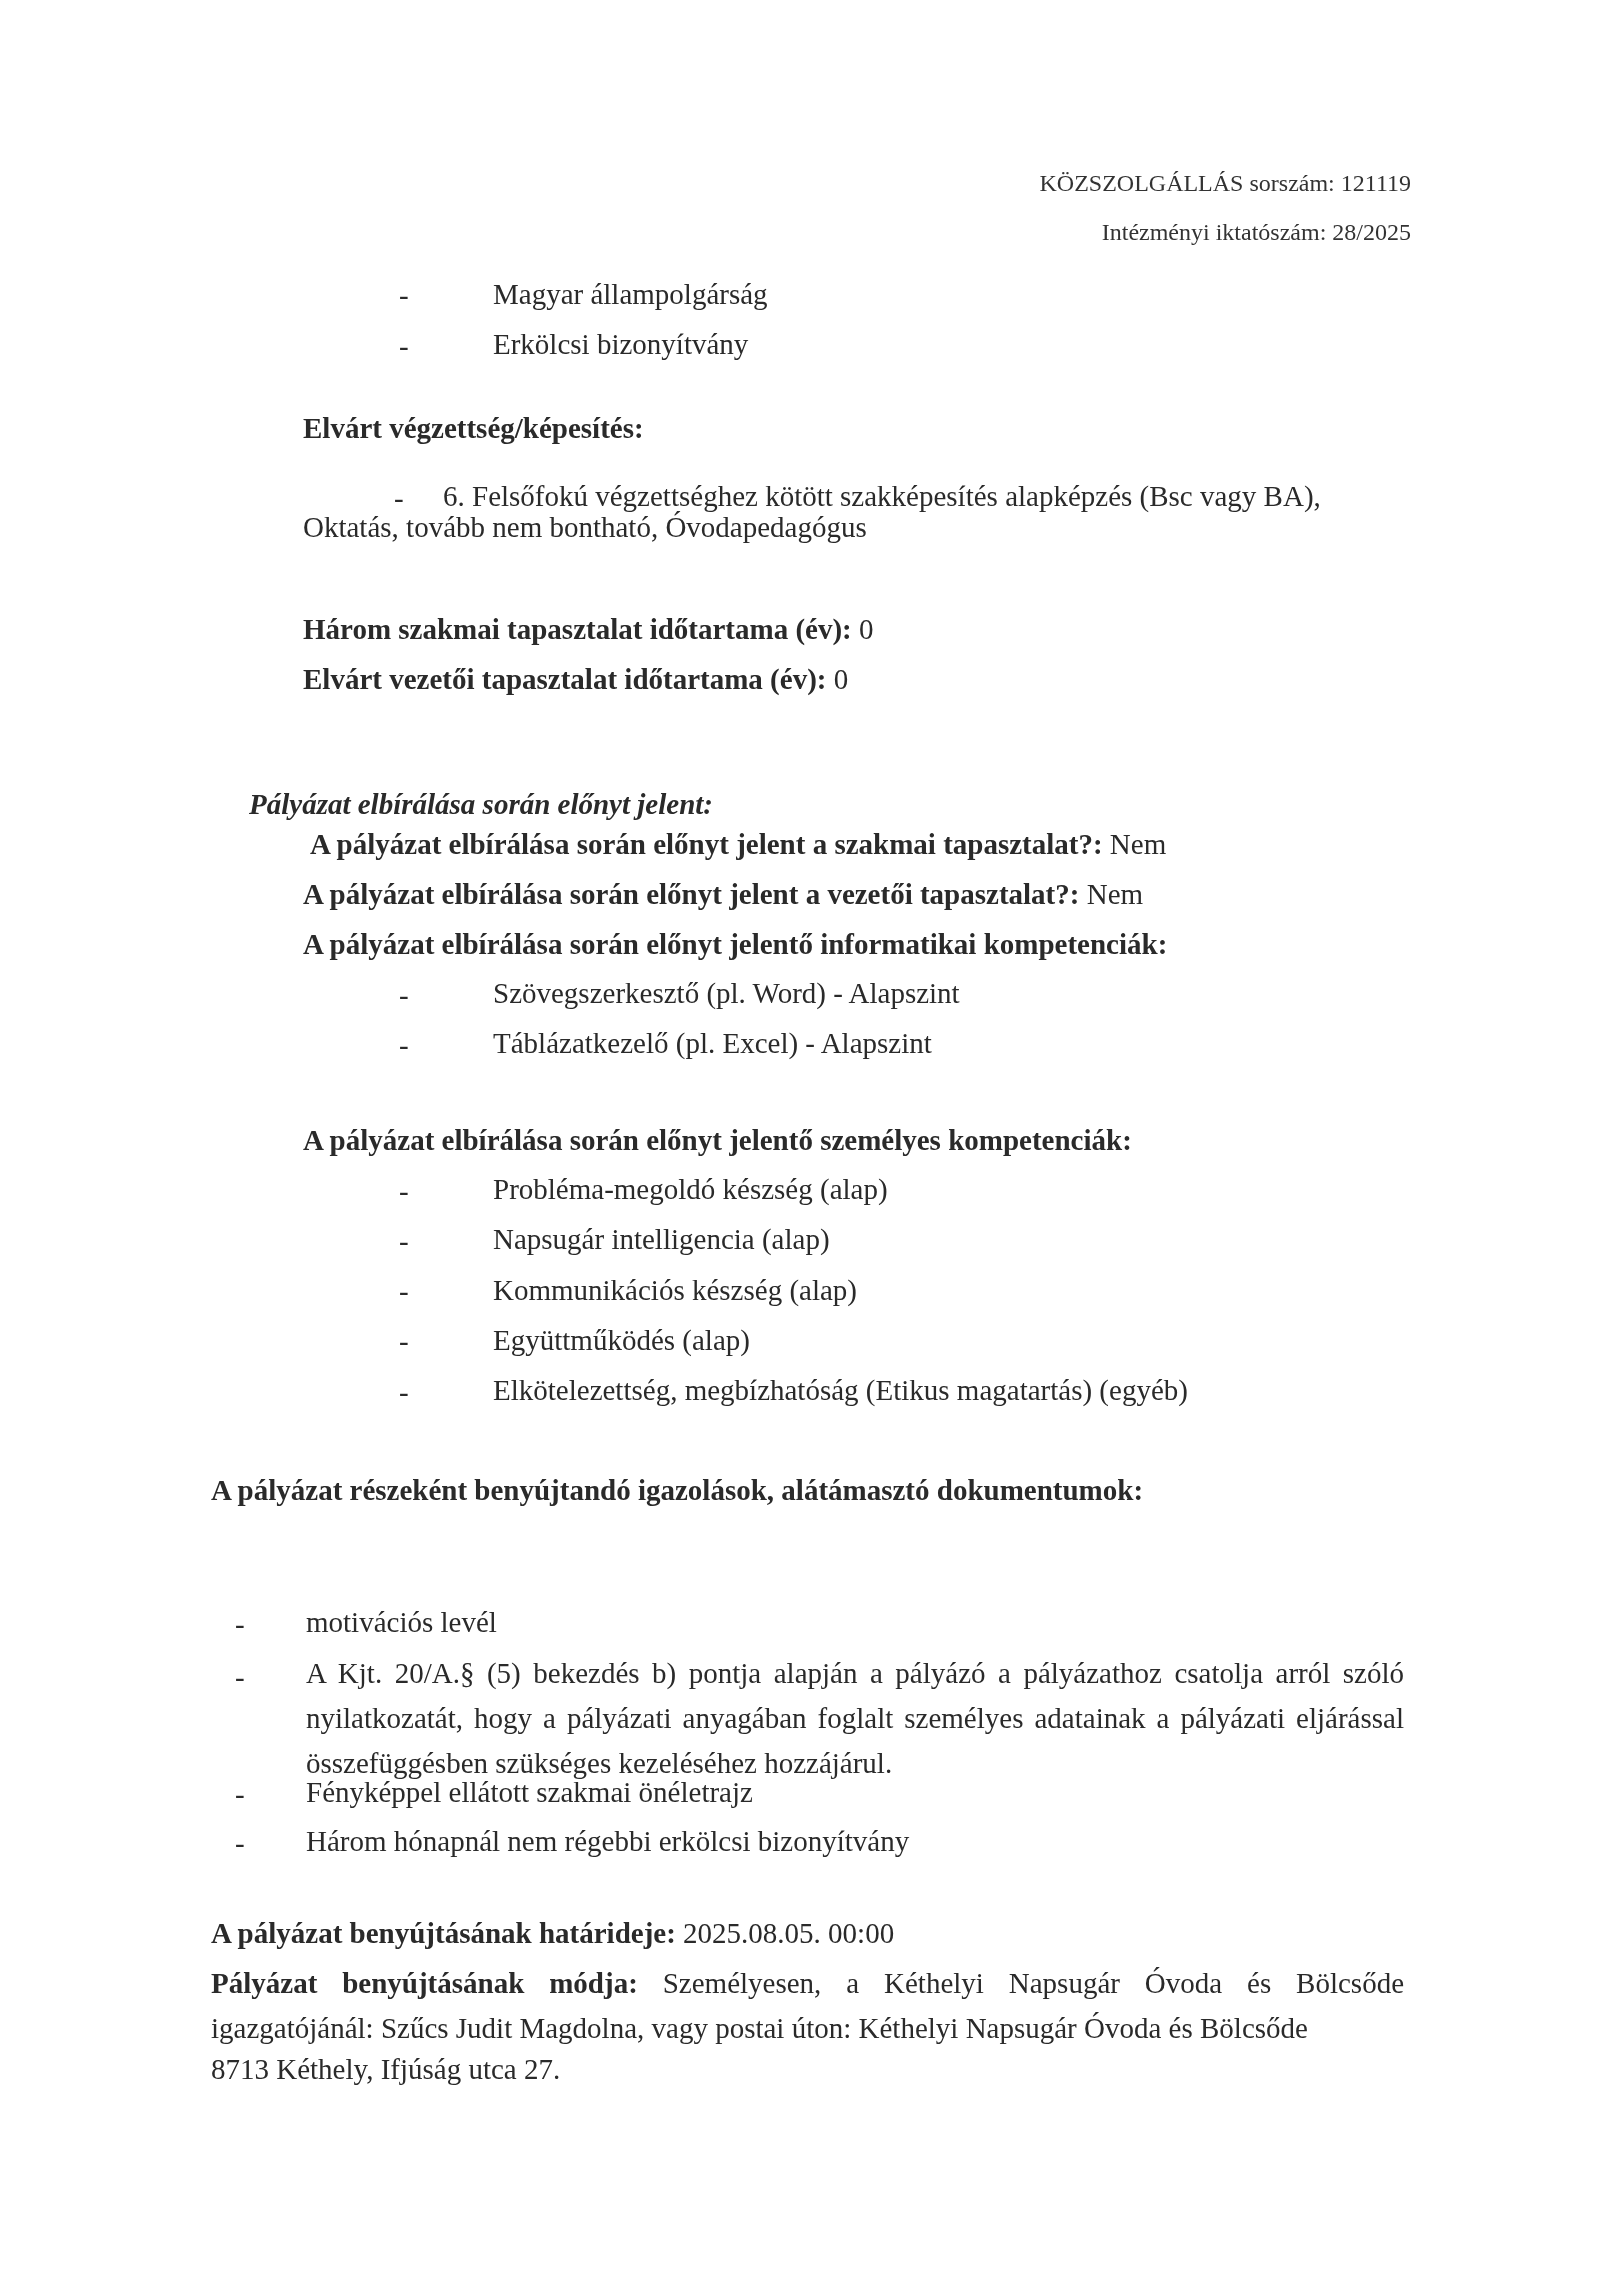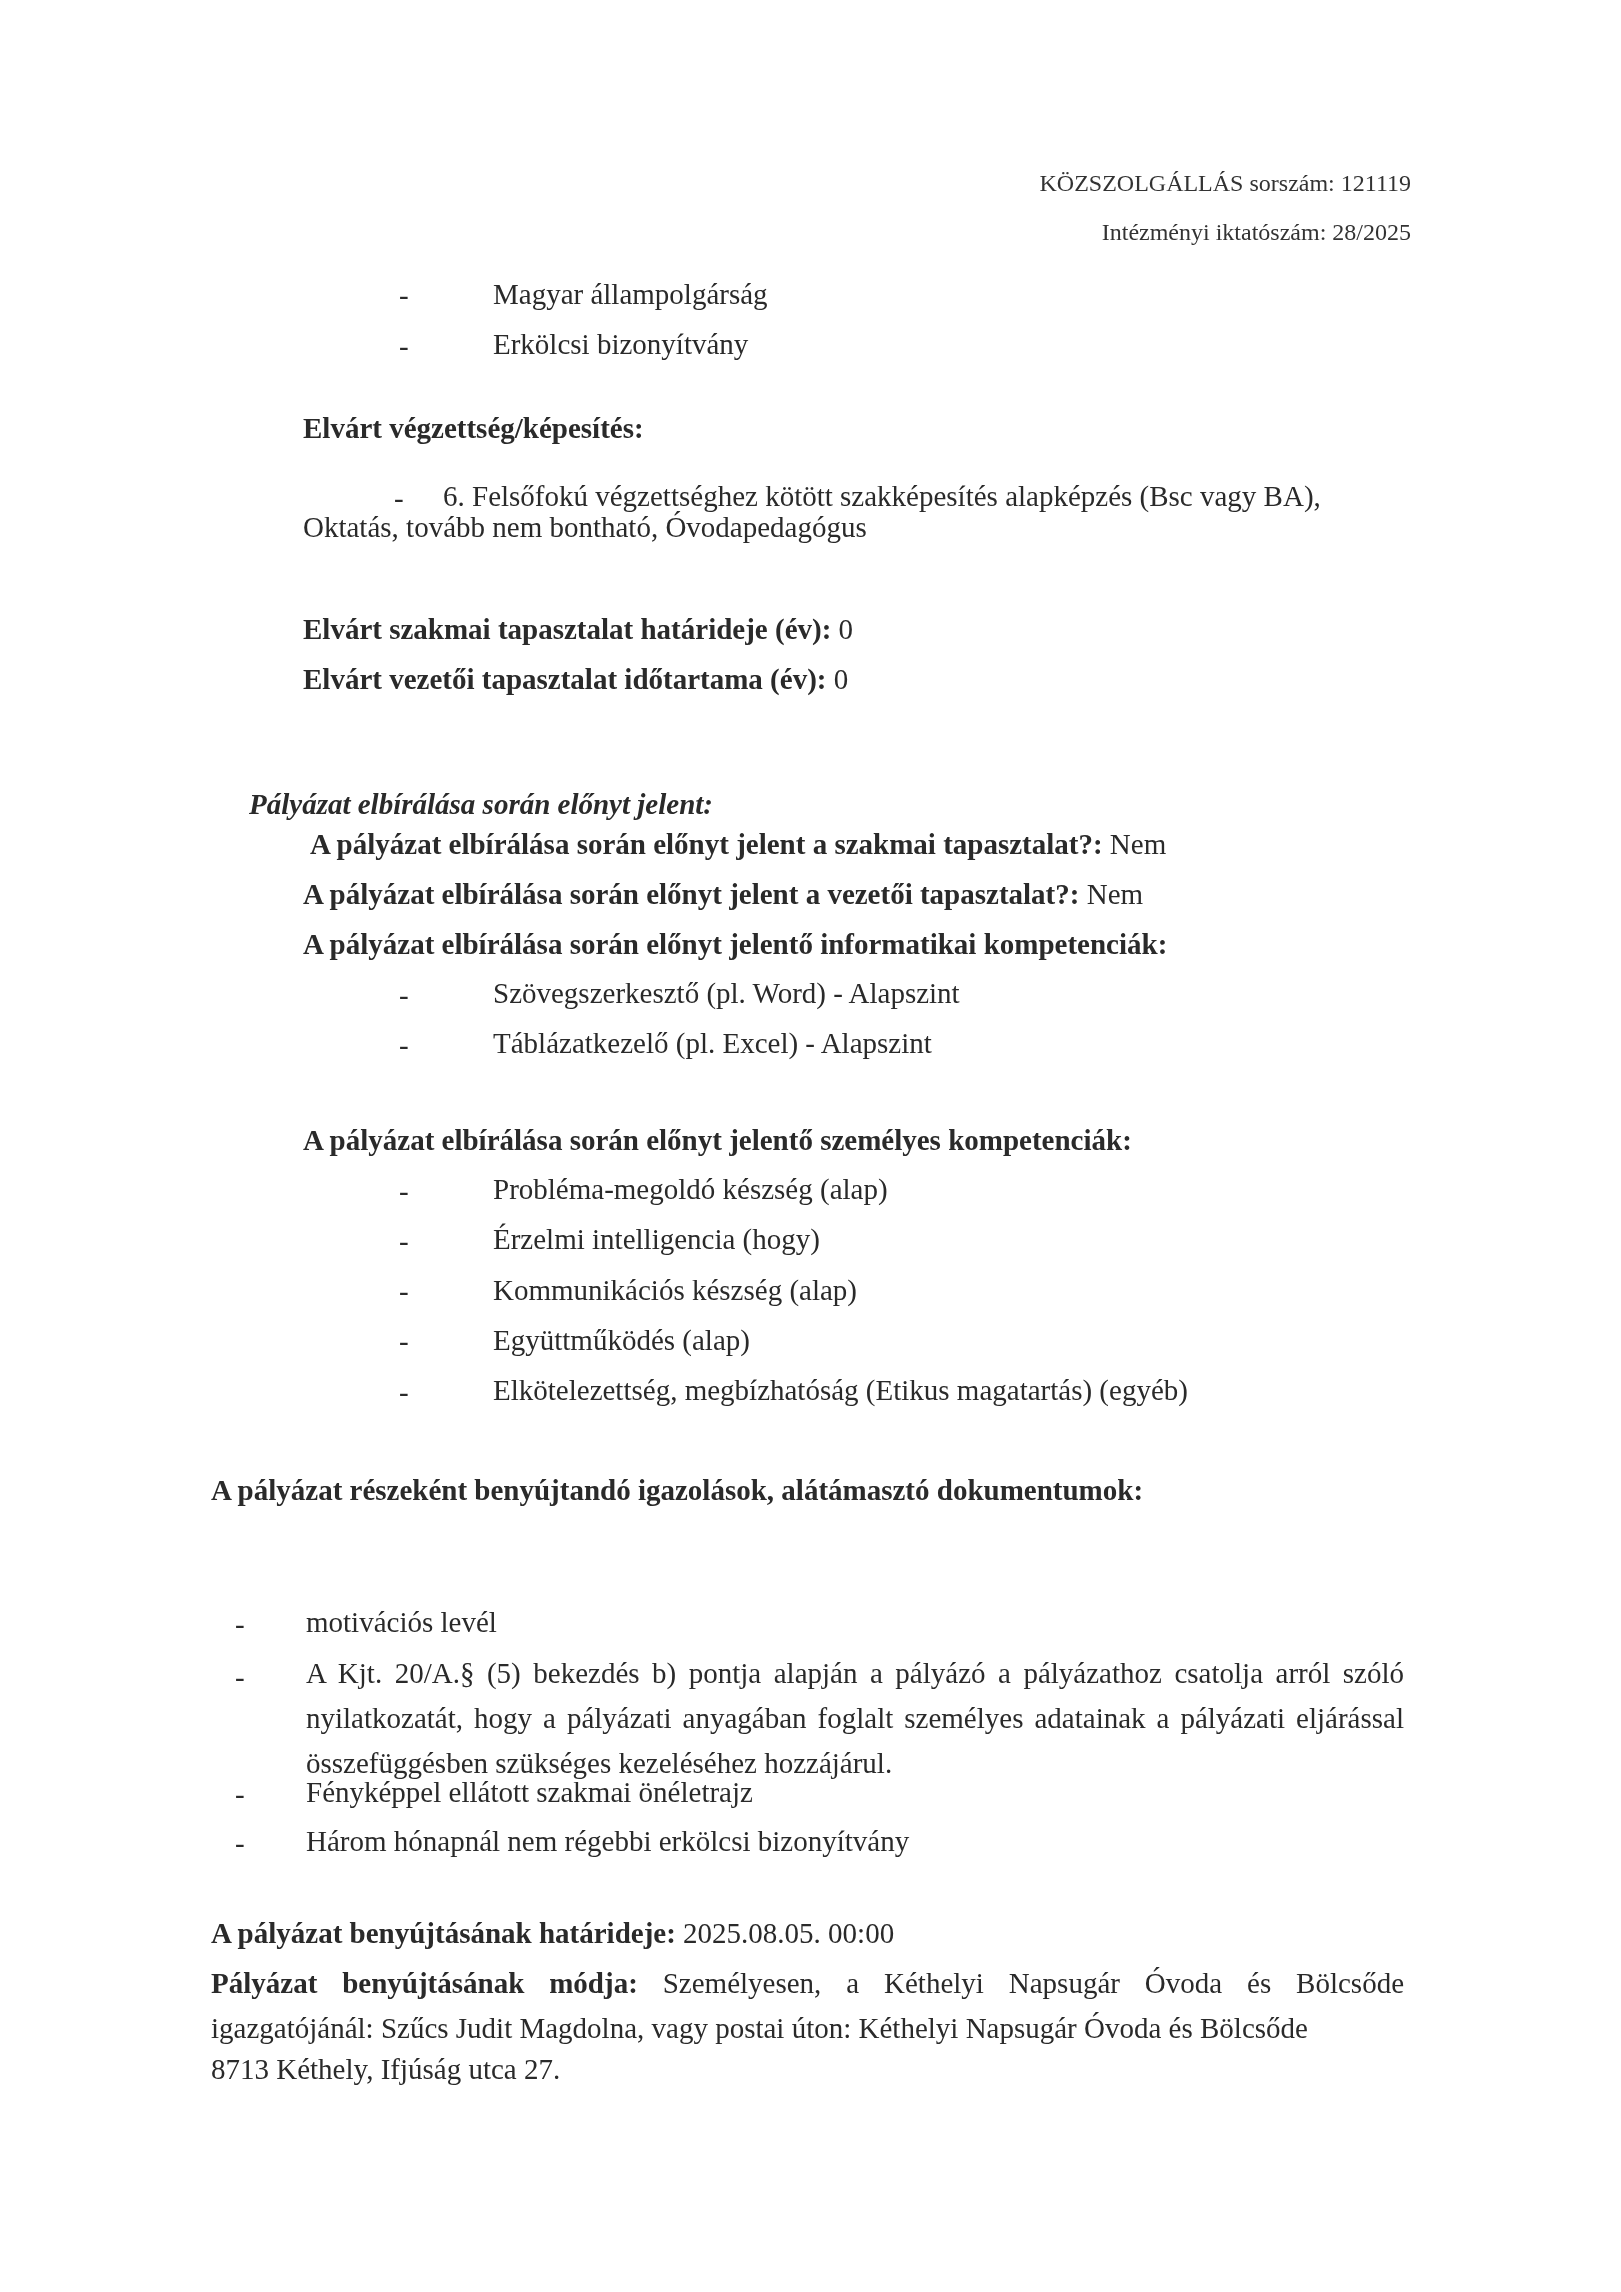--- a/index.html
+++ b/index.html
@@ -23,21 +23,21 @@
 <div class="abs t" style="left:493px;top:278px;">Magyar állampolgárság</div>
 <span class="dash" style="left:399px;top:330px;">-</span>
 <div class="abs t" style="left:493px;top:328px;">Erkölcsi bizonyítvány</div>
 
 <div class="abs t b" style="left:303px;top:412px;">Elvárt végzettség/képesítés:</div>
 <span class="dash" style="left:394px;top:482px;">-</span>
 <div class="abs t" style="left:443px;top:480px;">6. Felsőfokú végzettséghez kötött szakképesítés  alapképzés (Bsc vagy BA),</div>
 <div class="abs t" style="left:303px;top:511px;">Oktatás, tovább nem bontható, Óvodapedagógus</div>
 
 <div class="abs t" style="left:303px;top:613px;">
-  <span class="b">Elvárt szakmai tapasztalat határideje (év):</span>
+  <span class="b">Három szakmai tapasztalat időtartama (év):</span>
   <span>0</span>
 </div>
 <div class="abs t" style="left:303px;top:663px;">
   <span class="b">Elvárt vezetői tapasztalat időtartama (év):</span>
   <span>0</span>
 </div>
 
 <div class="abs t b i" style="left:249px;top:788px;">Pályázat elbírálása során előnyt jelent:</div>
 <div class="abs t" style="left:303px;top:828px;margin-left:7px;">
   <span class="b">A pályázat elbírálása során előnyt jelent a szakmai tapasztalat?:</span>
@@ -50,21 +50,21 @@
 <div class="abs t b" style="left:303px;top:928px;">A pályázat elbírálása során előnyt jelentő informatikai kompetenciák:</div>
 <span class="dash" style="left:399px;top:979px;">-</span>
 <div class="abs t" style="left:493px;top:977px;">Szövegszerkesztő (pl. Word) - Alapszint</div>
 <span class="dash" style="left:399px;top:1029px;">-</span>
 <div class="abs t" style="left:493px;top:1027px;">Táblázatkezelő (pl. Excel) - Alapszint</div>
 
 <div class="abs t b" style="left:303px;top:1124px;">A pályázat elbírálása során előnyt jelentő személyes kompetenciák:</div>
 <span class="dash" style="left:399px;top:1175px;">-</span>
 <div class="abs t" style="left:493px;top:1173px;">Probléma-megoldó készség (alap)</div>
 <span class="dash" style="left:399px;top:1225px;">-</span>
-<div class="abs t" style="left:493px;top:1223px;">Érzelmi intelligencia (hogy)</div>
+<div class="abs t" style="left:493px;top:1223px;">Napsugár intelligencia (alap)</div>
 <span class="dash" style="left:399px;top:1275px;">-</span>
 <div class="abs t" style="left:493px;top:1274px;text-align:center;">Kommunikációs készség (alap)</div>
 <span class="dash" style="left:399px;top:1325px;">-</span>
 <div class="abs t" style="left:493px;top:1324px;">Együttműködés (alap)</div>
 <span class="dash" style="left:399px;top:1376px;">-</span>
 <div class="abs t" style="left:493px;top:1374px;">Elkötelezettség, megbízhatóság (Etikus magatartás) (egyéb)</div>
 
 <div class="abs t b" style="left:211px;top:1474px;">A pályázat részeként benyújtandó igazolások, alátámasztó dokumentumok:</div>
 <span class="dash" style="left:235px;top:1608px;">-</span>
 <div class="abs t" style="left:306px;top:1606px;">motivációs levél</div>

